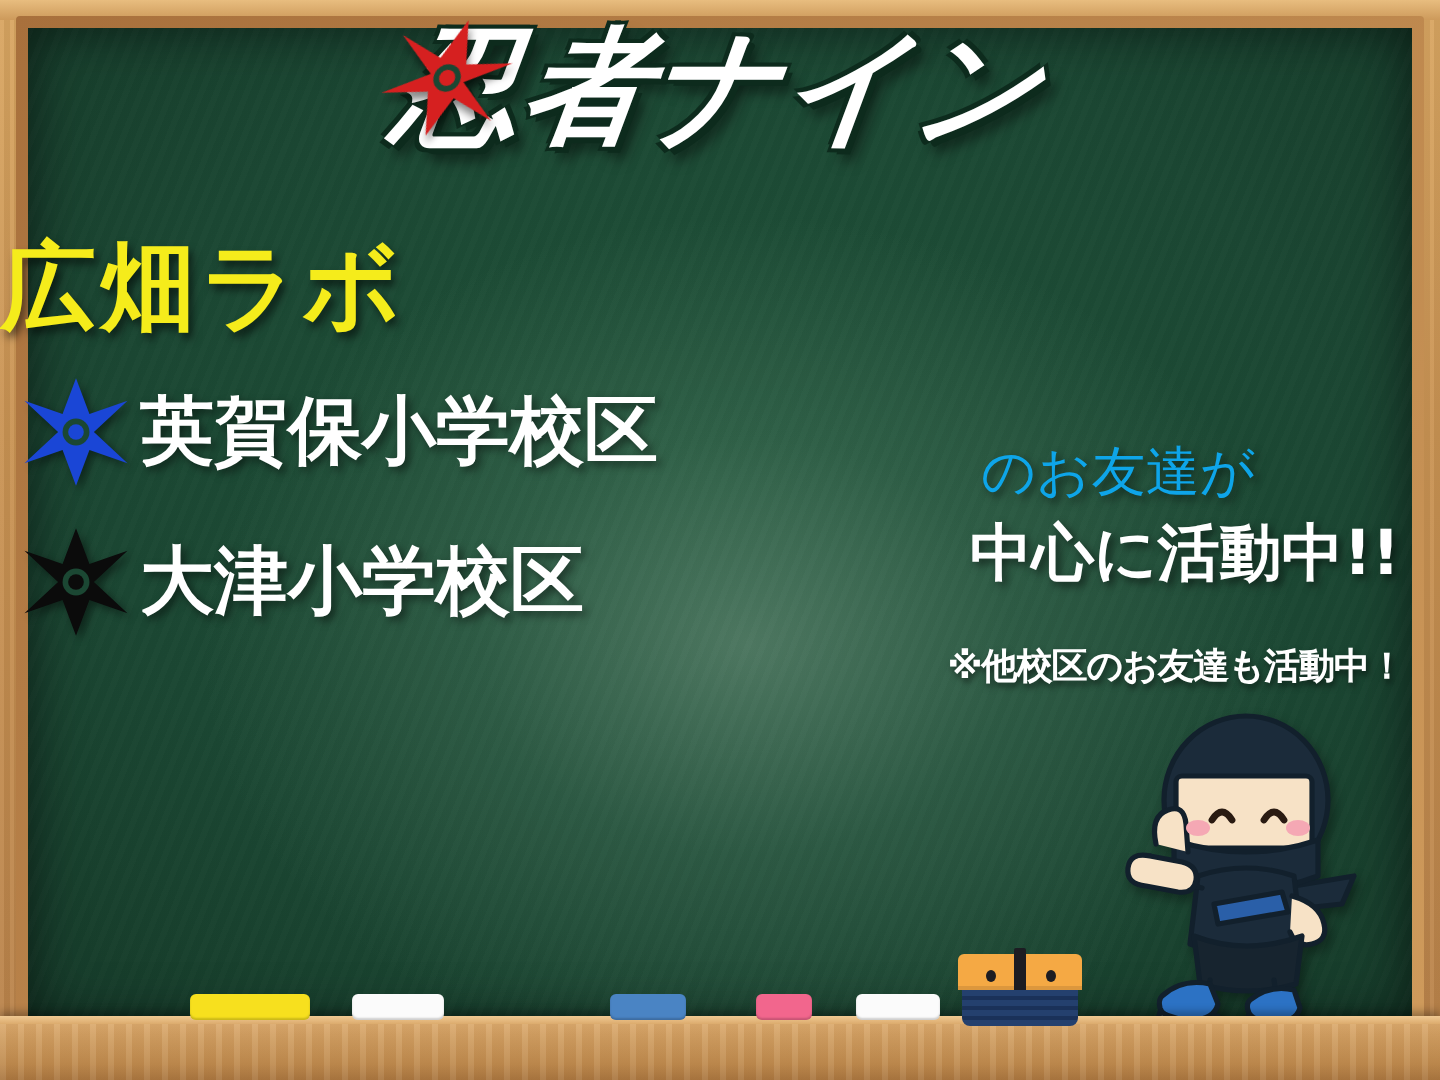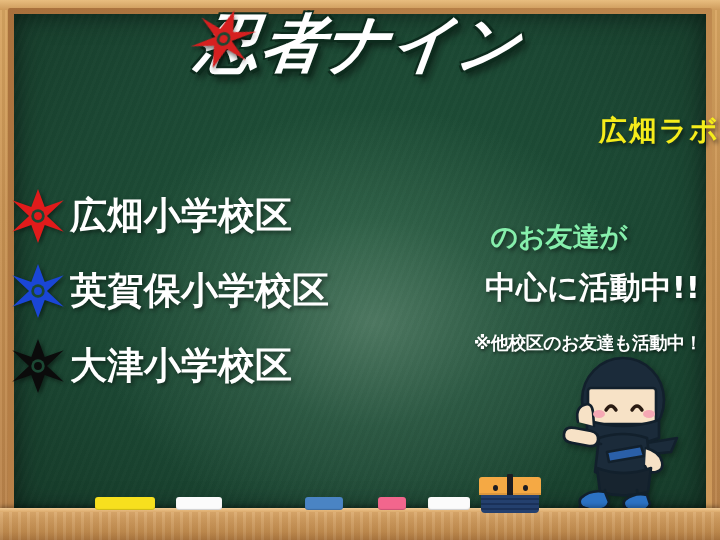--- a/index.html
+++ b/index.html
@@ -87,22 +87,22 @@
     top: -4px;
     width: 62px; height: 62px;
     transform: rotate(14deg);
     z-index: 3;
     filter: drop-shadow(2px 3px 2px rgba(0,0,0,0.5));
   }
 
   .subtitle {
     position: absolute;
     left: 0; right: 0; top: 112px;
-    text-align: right;
-    font-size: 28px;
+    text-align: left;
+    font-size: 48px;
     font-weight: 900;
     color: #f5ec1b;
     letter-spacing: 2px;
     text-shadow: 2px 3px 4px rgba(0,0,0,0.55);
   }
 
   
   .list {
     position: absolute;
     left: 10px;
@@ -132,36 +132,36 @@
   
   .callout {
     position: absolute;
     right: 18px;
     top: 222px;
     width: 280px;
     text-align: right;
   }
   .callout-line1 {
     font-size: 27px;
-    font-weight: 700;
-    color: #86efac;
+    font-weight: 400;
+    color: #0ea5e9;
     text-shadow: 2px 2px 4px rgba(0,0,0,0.55);
     line-height: 1.12;
     text-align: center;
     padding-right: 6px;
   }
   .callout-line2 {
     font-size: 31px;
     font-weight: 900;
     color: #ffffff;
     text-shadow: 2px 2px 4px rgba(0,0,0,0.55);
     line-height: 1.15;
     text-align: right;
     padding-right: 2px;
-    margin-top: 18px;
+    margin-top: 8px;
   }
   .callout-note {
     font-size: 18px;
     font-weight: 900;
     color: #ffffff;
     text-shadow: 1px 2px 3px rgba(0,0,0,0.55);
     margin-top: 25px;
     text-align: right;
     letter-spacing: -0.5px;
   }
@@ -251,28 +251,20 @@
         <circle cx="50" cy="50" r="6.5" fill="#d62020"></circle>
       </svg>
       <span>忍者ナイン</span>
     </div>
   </div>
 
   <div class="subtitle">広畑ラボ</div>
 
   <div class="list">
 
-    <div class="list-item">
-      <svg class="item-shuriken" viewBox="0 0 100 100">
-        <path d="M50 2 L62 34 L96 22 L66 50 L96 78 L62 66 L50 98 L38 66 L4 78 L34 50 L4 22 L38 34 Z" fill="#e01b1b"></path>
-        <circle cx="50" cy="50" r="12" fill="#1b4733"></circle>
-        <circle cx="50" cy="50" r="7" fill="#e01b1b"></circle>
-      </svg>
-      <span class="item-label">広畑小学校区</span>
-    </div>
 
 
     <div class="list-item">
       <svg class="item-shuriken" viewBox="0 0 100 100">
         <path d="M50 2 L62 34 L96 22 L66 50 L96 78 L62 66 L50 98 L38 66 L4 78 L34 50 L4 22 L38 34 Z" fill="#1a46d6"></path>
         <circle cx="50" cy="50" r="12" fill="#1b4733"></circle>
         <circle cx="50" cy="50" r="7" fill="#1a46d6"></circle>
       </svg>
       <span class="item-label">英賀保小学校区</span>
     </div>

